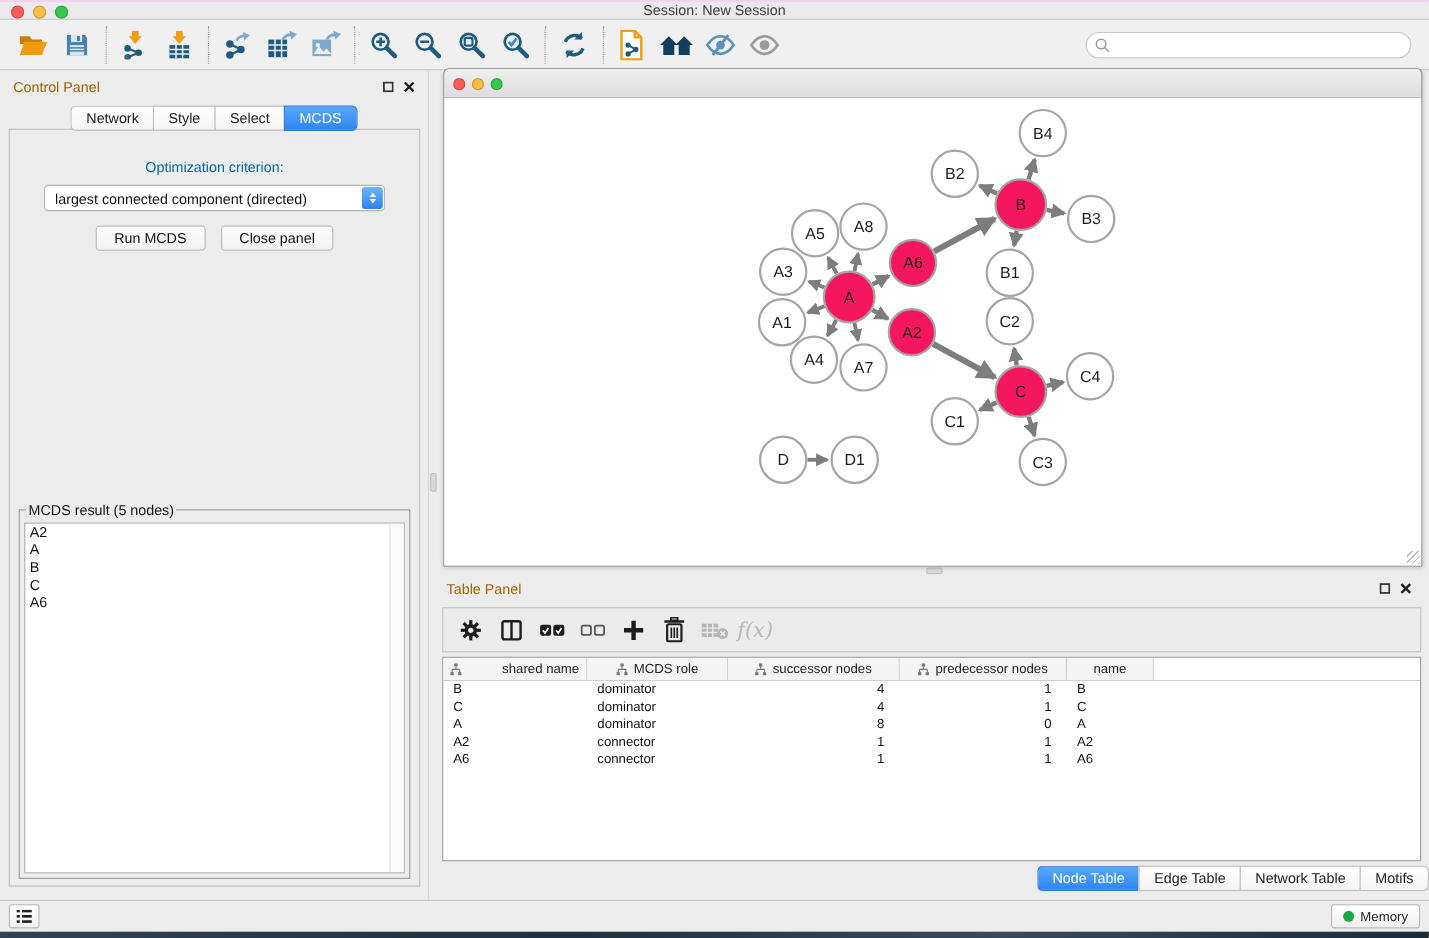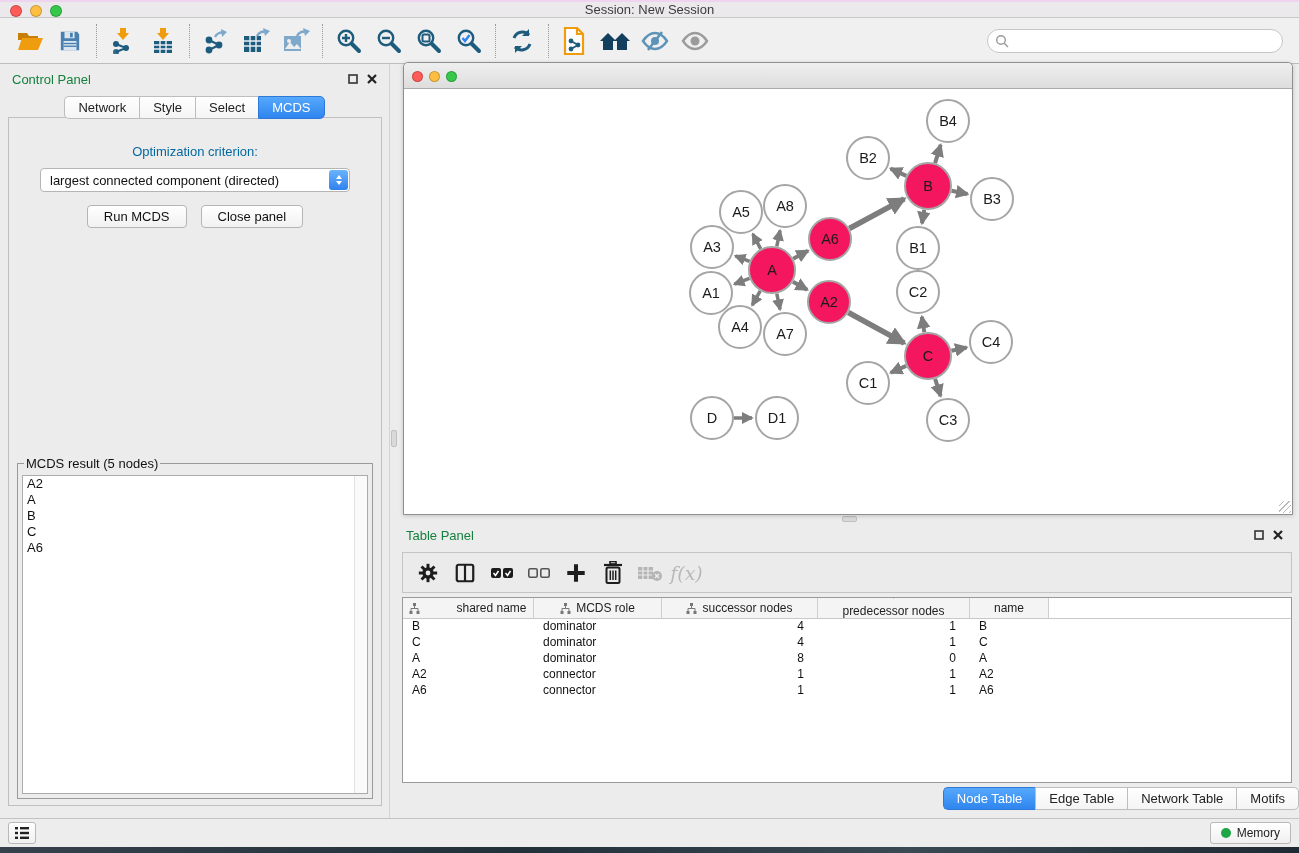--- a/index.html
+++ b/index.html
@@ -22,21 +22,21 @@
   .search-field { width:296px; height:24px; border:1px solid #C6C6C6; border-radius:12px; background:#fff;
                   display:flex; align-items:center; padding-left:7px; }
   .search-field input { border:none; outline:none; flex:1; font-size:12px; background:transparent; padding-left:5px; }
 
   
   .main { position:absolute; top:64px; left:0; right:0; height:754px; display:flex; }
 
   
   .cpanel { width:390px; background:#ECECEC; position:relative; border-right:1px solid #D4D4D4; }
   .panel-head { height:30px; display:flex; align-items:center; padding:0 12px; }
-  .panel-head .ptitle { font-size:13px; color:#15803d; }
+  .panel-head .ptitle { font-size:13px; color:#a16207; }
   .panel-icons { margin-left:auto; display:flex; gap:9px; align-items:center; }
   .seg { display:flex; justify-content:center; margin-top:2px; position:relative; z-index:2; }
   .seg .tab { font-size:13px; padding:3px 13px; background:linear-gradient(#ffffff,#f4f4f4); border:1px solid #BDBDBD;
               border-right:none; color:#222; cursor:pointer; }
   .seg .tab:first-child { border-radius:5px 0 0 5px; }
   .seg .tab:last-child { border-radius:0 5px 5px 0; border-right:1px solid #BDBDBD; }
   .seg .tab.active { background:linear-gradient(#56A9FC,#2F85EF); color:#fff; border-color:#2E79D8; }
   .cbox { position:absolute; left:8px; right:7px; top:53px; bottom:12px; border:1px solid #BFBFBF; background:#ECECEC; }
   .opt-label { text-align:center; font-size:13px; color:#0369a1; margin-top:26px; }
   .selectrow { display:flex; justify-content:center; margin-top:9px; }
@@ -542,21 +542,21 @@
             </div>
             <div class="th" style="width: 156px;">
               <svg width="11" height="11" viewBox="0 0 11 11">
                 <rect x="4" y="0" width="3" height="3" fill="#777"></rect>
                 <path d="M5.5 3v2.5M2 5.5h7M2 5.5V8M9 5.5V8" stroke="#777" fill="none"></path>
                 <rect x="0.5" y="8" width="3" height="3" fill="#777"></rect>
                 <rect x="7.5" y="8" width="3" height="3" fill="#777"></rect>
               </svg>
               <span class="hlabel">successor nodes</span>
             </div>
-            <div class="th" style="width: 152px; flex-direction: column;">
+            <div class="th" style="width: 152px;">
               <svg width="11" height="11" viewBox="0 0 11 11">
                 <rect x="4" y="0" width="3" height="3" fill="#777"></rect>
                 <path d="M5.5 3v2.5M2 5.5h7M2 5.5V8M9 5.5V8" stroke="#777" fill="none"></path>
                 <rect x="0.5" y="8" width="3" height="3" fill="#777"></rect>
                 <rect x="7.5" y="8" width="3" height="3" fill="#777"></rect>
               </svg>
               <span class="hlabel">predecessor nodes</span>
             </div>
             <div class="th" style="width: 79px;">
               <span class="hlabel">name</span>

